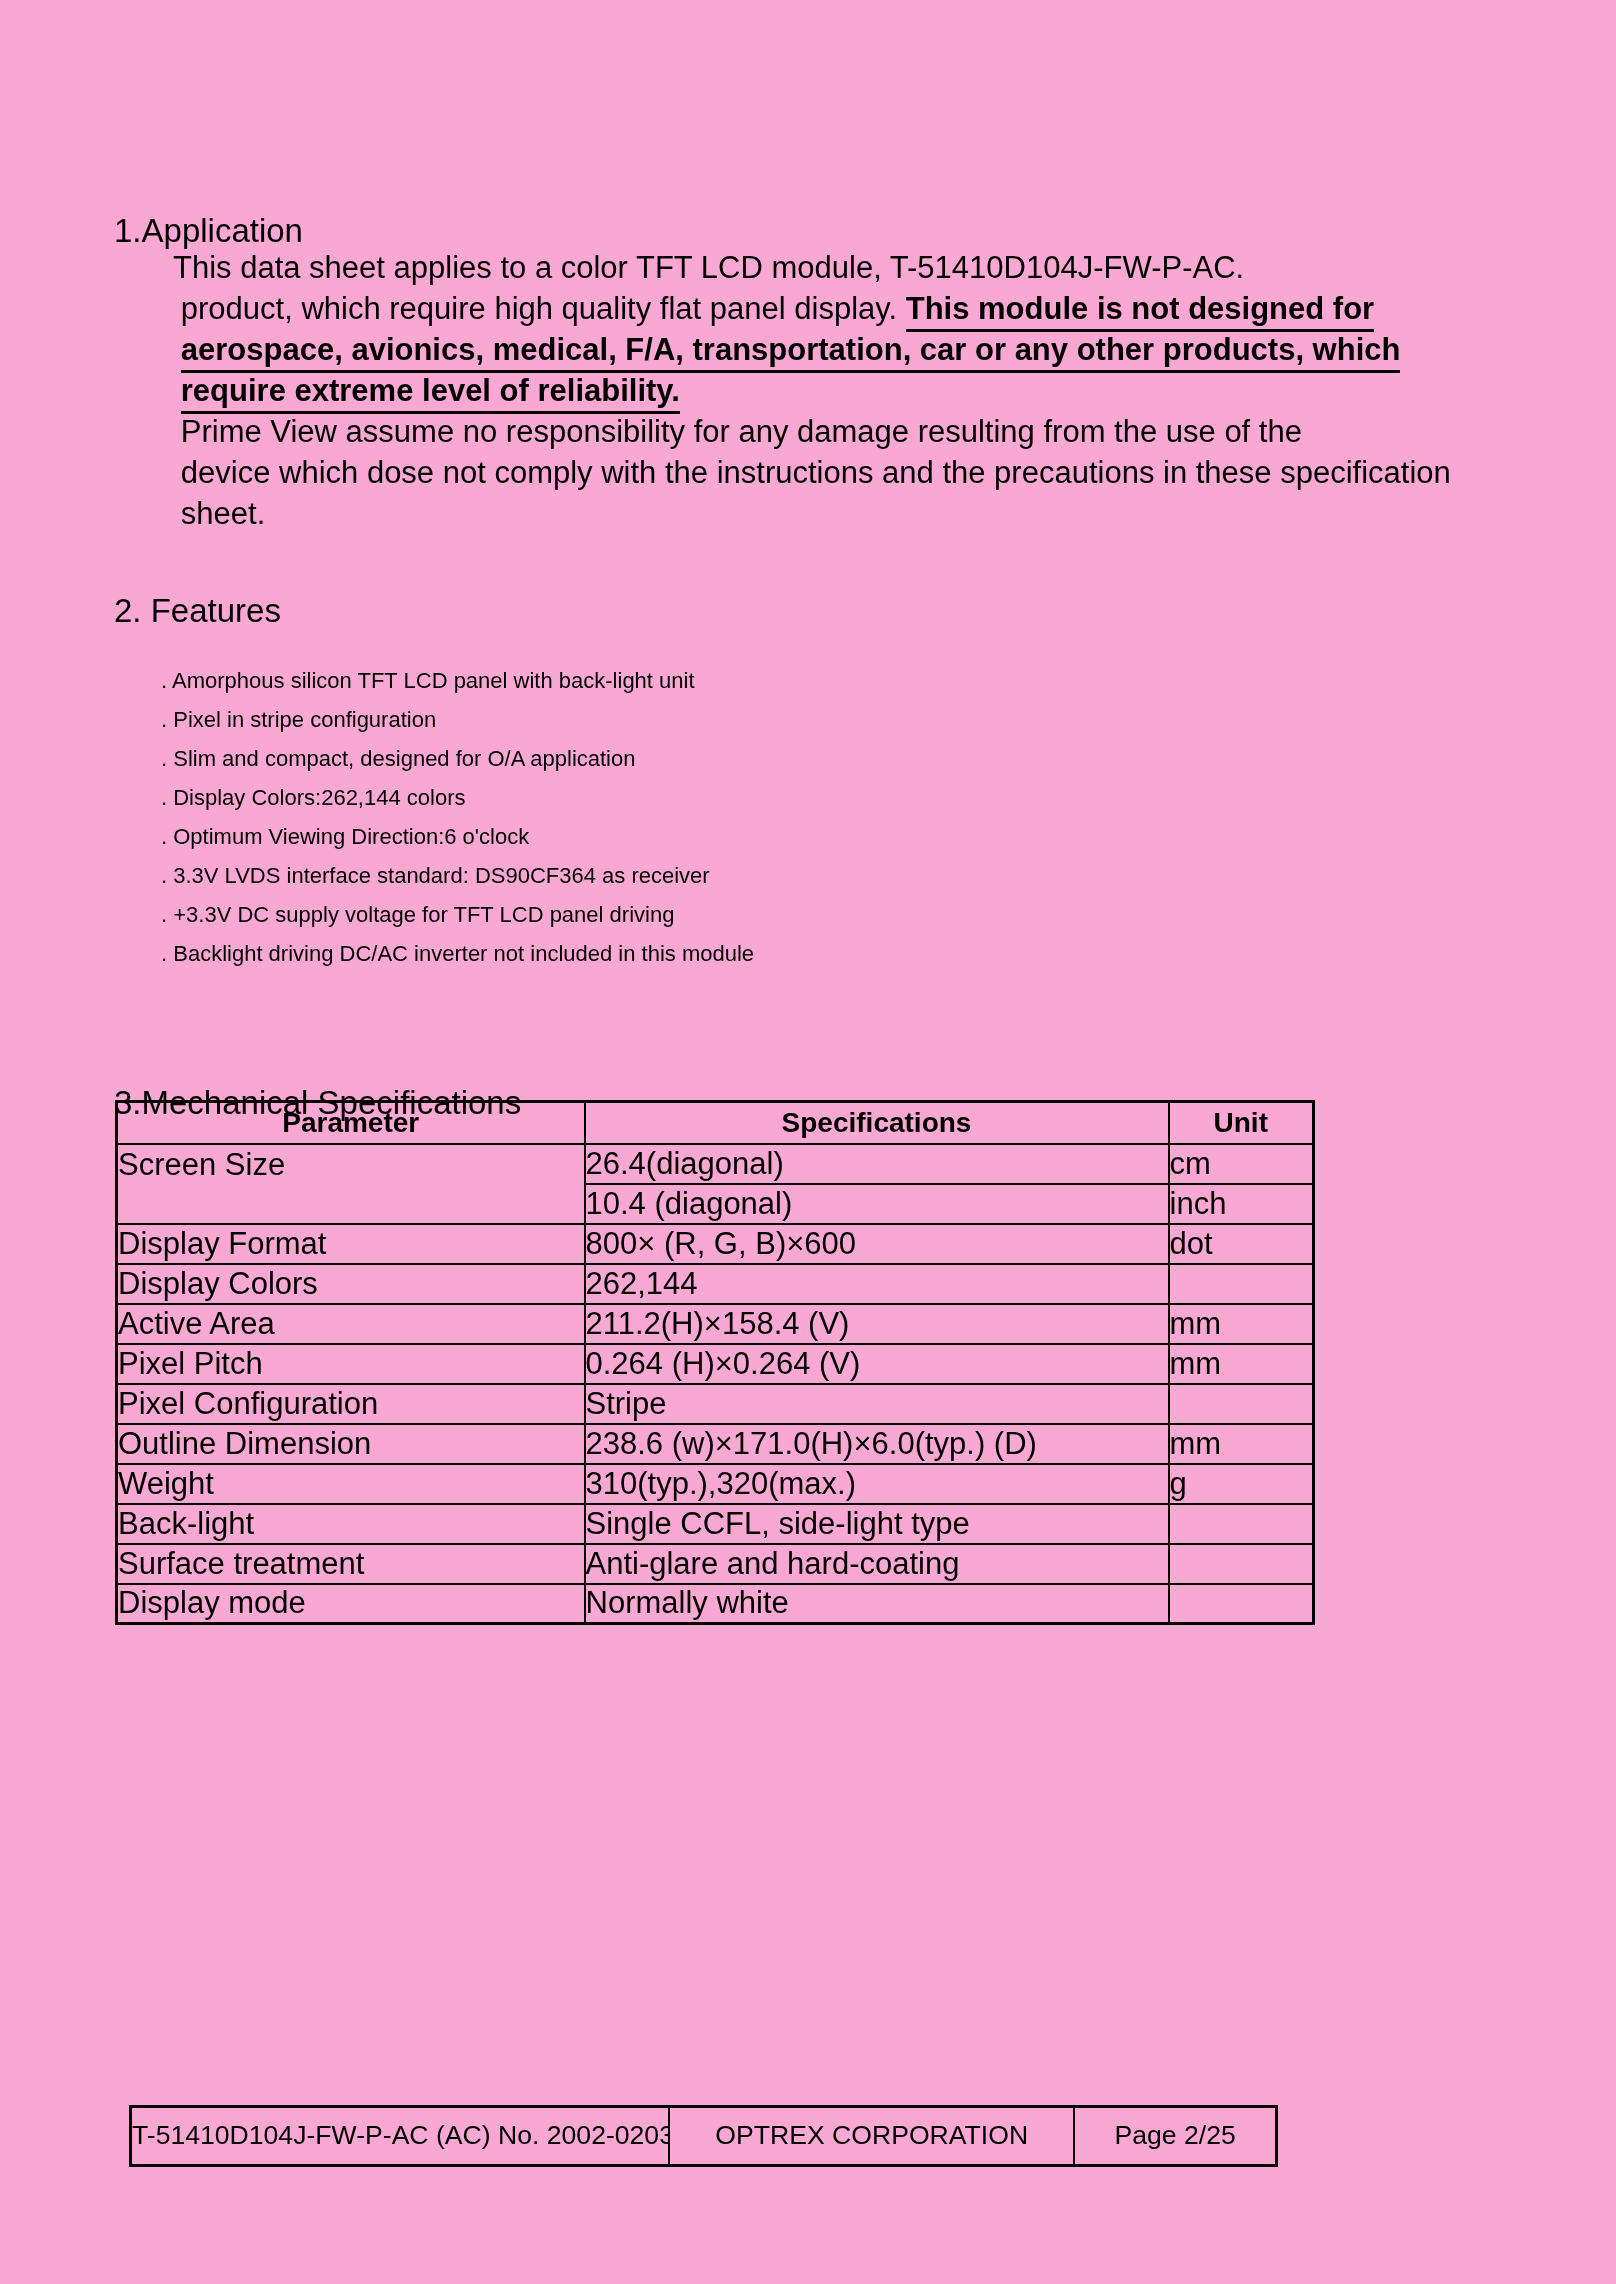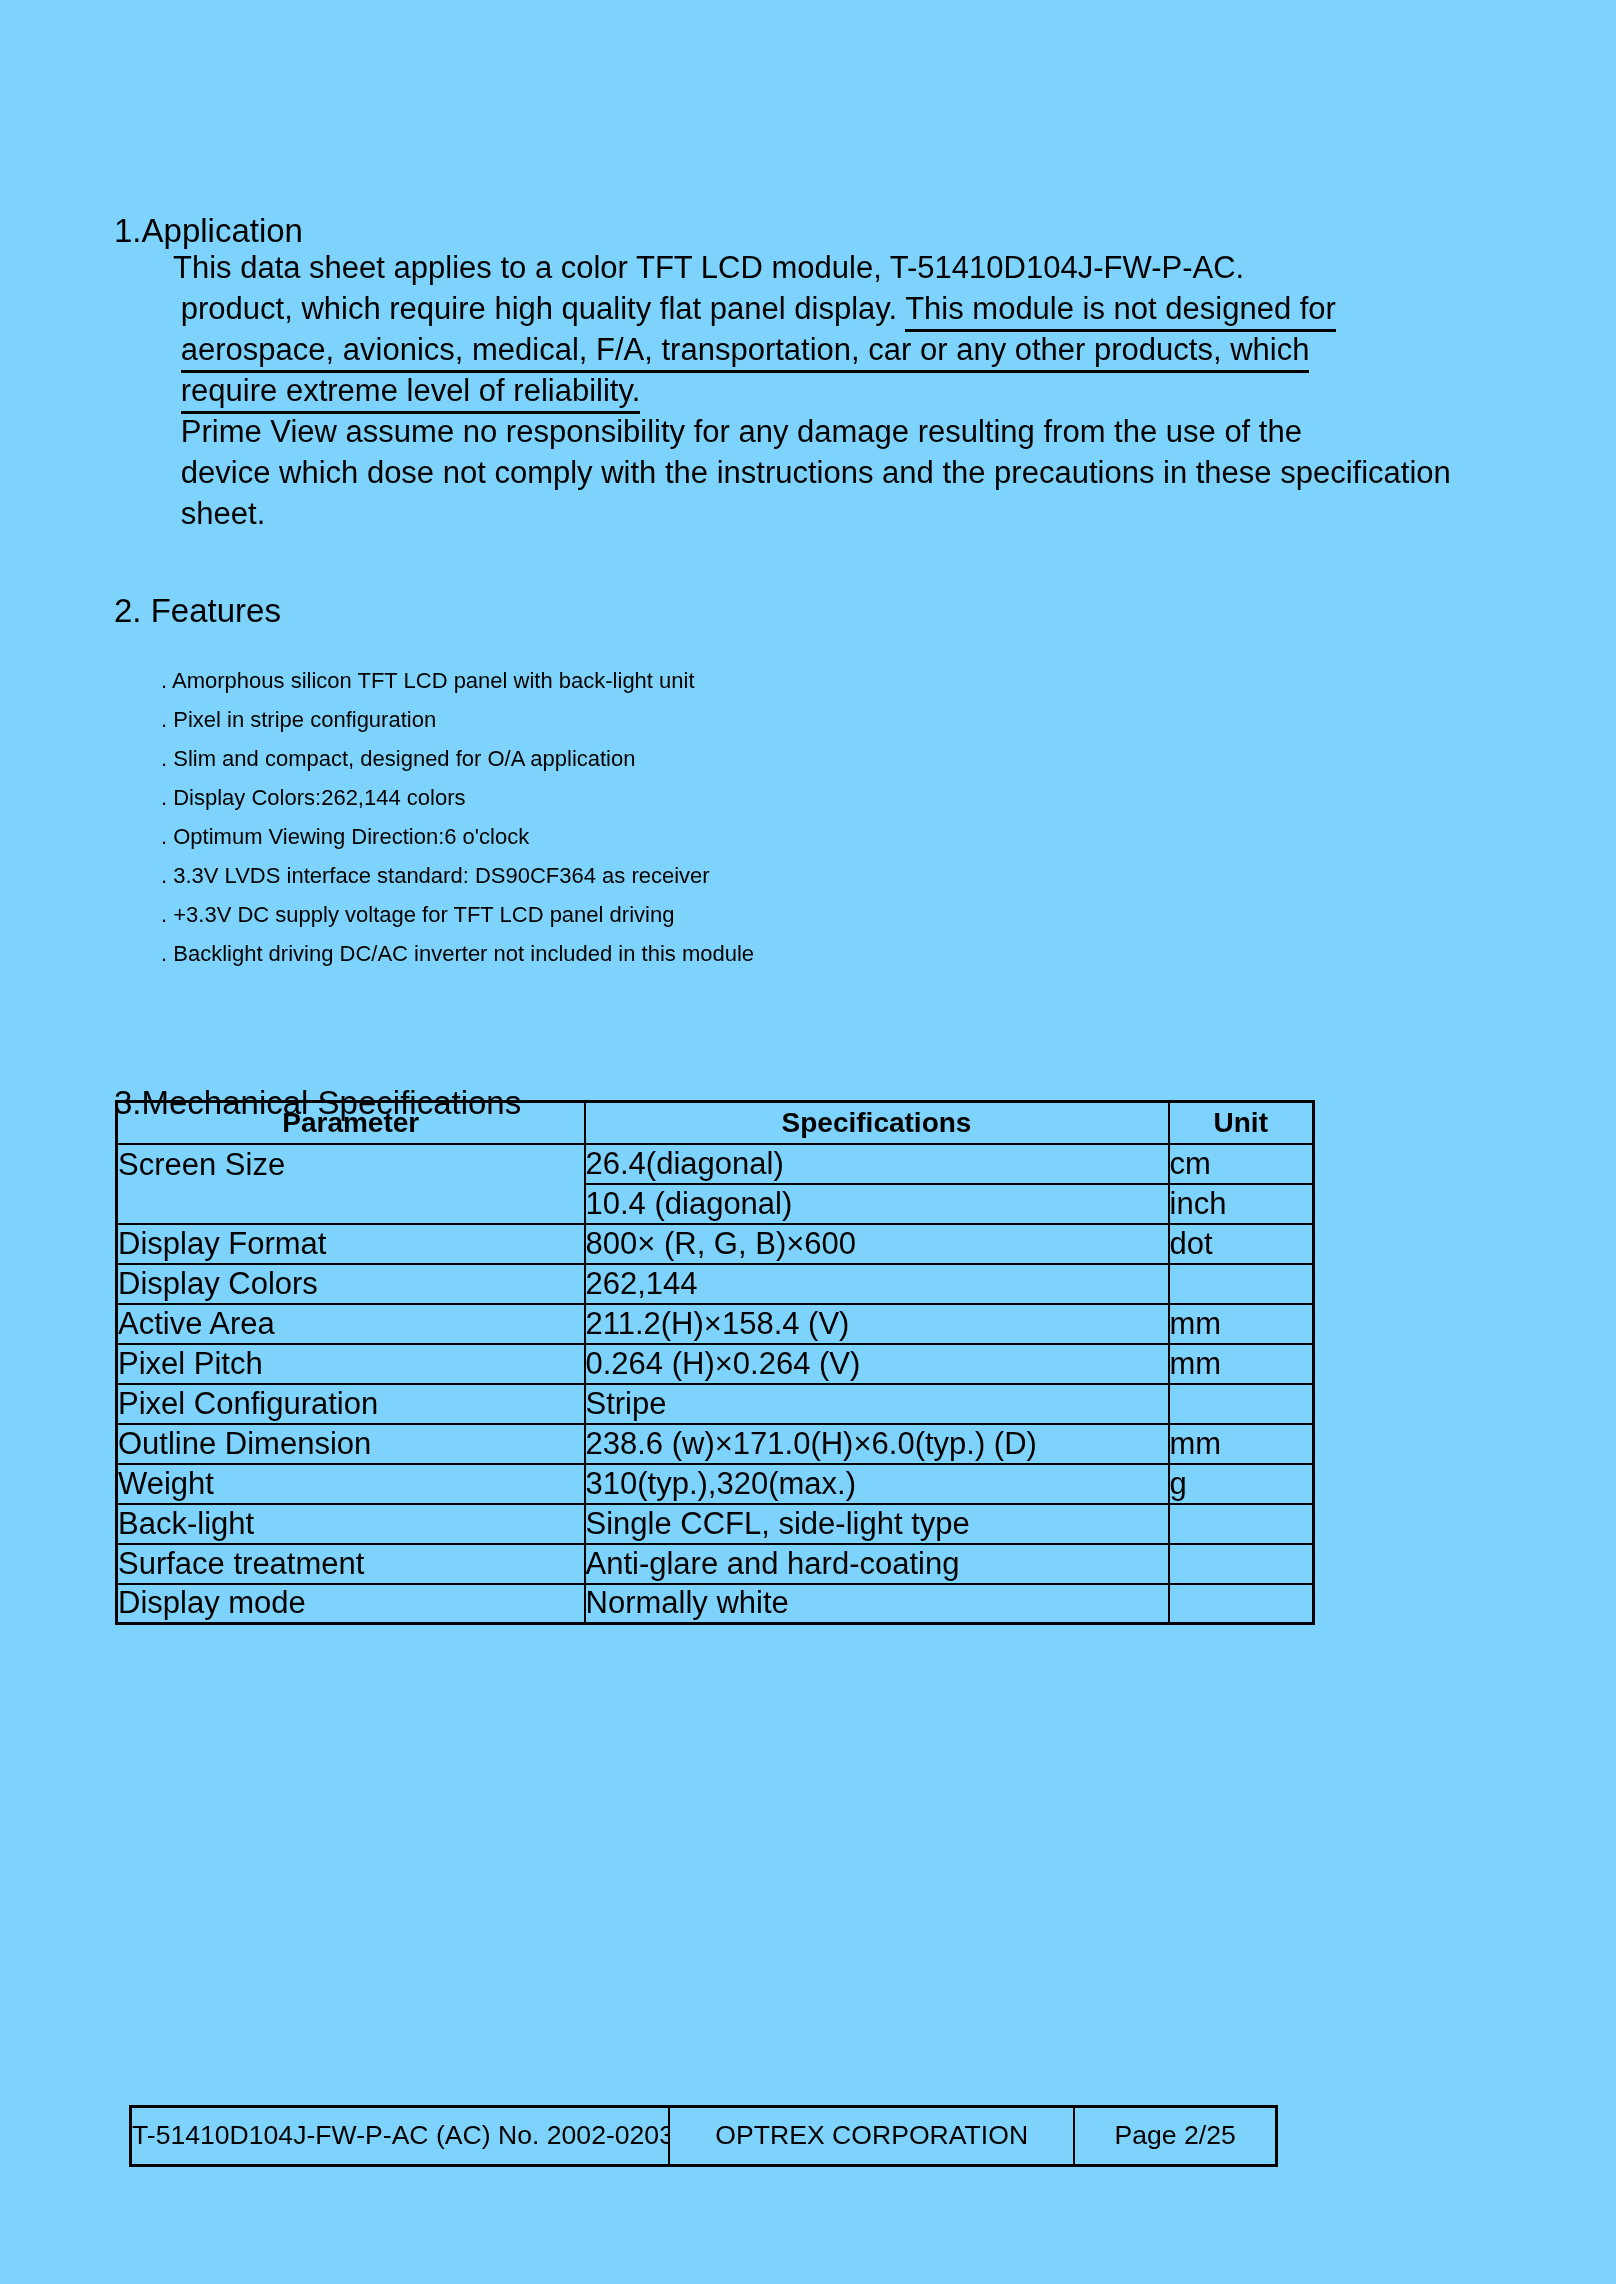--- a/index.html
+++ b/index.html
@@ -4,21 +4,21 @@
 <style>
   html, body {
     margin: 0;
     padding: 0;
     background: #ffffff;
   }
   .page {
     position: relative;
     width: 1616px;
     height: 2284px;
-    background: #7dd3fc;
+    background: #f9a8d4;
     color: #000000;
     font-family: "Liberation Sans", "DejaVu Sans", sans-serif;
     overflow: hidden;
   }
   .h1 {
     position: absolute;
     font-size: 33px;
     white-space: nowrap;
   }
   #sec1-heading { left: 114px; top: 212px; }
@@ -32,21 +32,21 @@
     width: 1289px;
     font-size: 31px;
   }
   .intro .ln {
     height: 41px;
     line-height: 41px;
     white-space: nowrap;
   }
   .intro .ind { padding-left: 7.8px; }
   .bu {
-    font-weight: normal;
+    font-weight: bold;
     border-bottom: 3.9px solid #000000;
     padding-bottom: 3px;
   }
 
   .features {
     position: absolute;
     left: 161px;
     top: 661px;
     font-size: 22px;
   }

